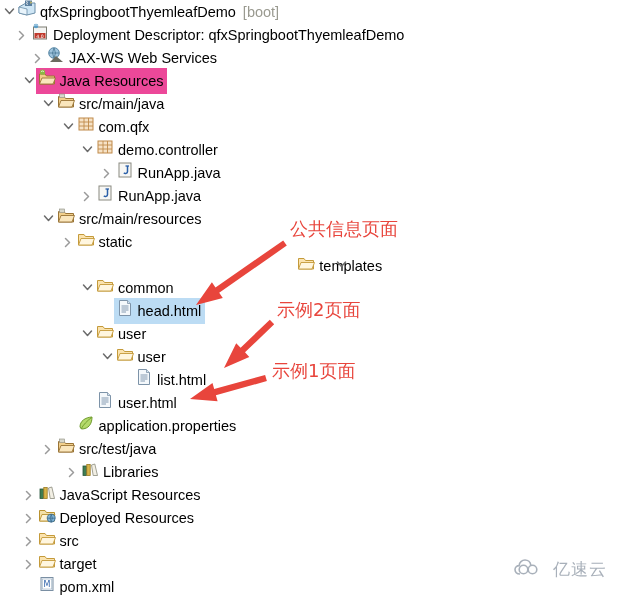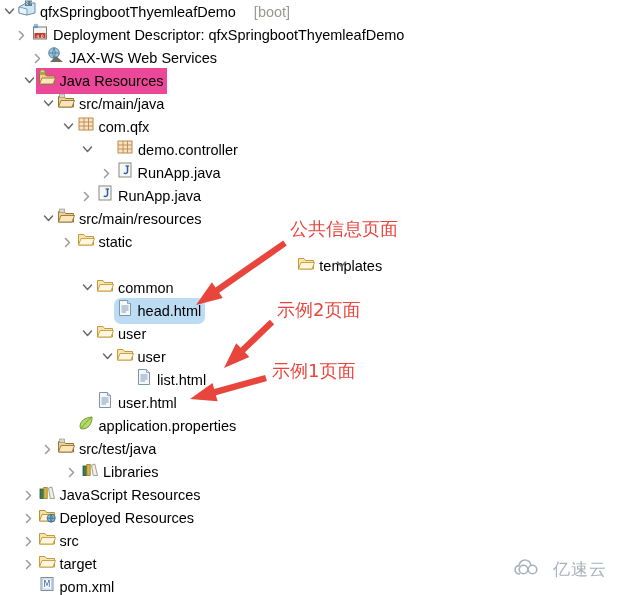--- a/index.html
+++ b/index.html
@@ -52,24 +52,24 @@
   }
   .icon svg { position: absolute; left: 0; top: 1px; }
 
   .label {
     display: inline-block;
     padding: 1px 2px 1px 1px;
   }
   .suffix {
     display: inline-block;
     color: #9a9a90;
-    margin-left: 16px;
-  }
-
-  .sel-focus > .labelwrap { background: #bcdcf4; border-radius: 7px; }
+    margin-left: 5px;
+  }
+
+  .sel-focus > .labelwrap { background: #bcdcf4; }
   .sel-soft  > .labelwrap { background: #ec4899; }
   .labelwrap { display: inline-block; padding: 0 2px; }
 
   
   #annotations {
     position: absolute;
     left: 0; top: 0;
     width: 621px; height: 595px;
     pointer-events: none;
   }
@@ -164,21 +164,21 @@
       <span class="twisty">
         <svg width="11" height="9" viewBox="0 0 11 9">
           <path d="M1.5 2 L5.5 6.5 L9.5 2" fill="none" stroke="#6b6b6b" stroke-width="1.5" stroke-linecap="round" stroke-linejoin="round"></path>
         </svg>
       </span>
       <span class="labelwrap"><span class="icon"><svg width="18" height="18" viewBox="0 0 18 18">
             <rect x="2" y="3" width="14" height="12" fill="#f6e2c6" stroke="#c08a4a" stroke-width="1"></rect>
             <path d="M2 7 h14 M2 11 h14 M7 3 v12 M11.5 3 v12" stroke="#c08a4a" stroke-width="0.9"></path>
           </svg></span><span class="label">com.qfx</span></span>
     </div>
-    <div class="row" style="padding-left: 80px; gap: 20px;">
+    <div class="row" style="padding-left: 80px;">
       <span class="twisty">
         <svg width="11" height="9" viewBox="0 0 11 9">
           <path d="M1.5 2 L5.5 6.5 L9.5 2" fill="none" stroke="#6b6b6b" stroke-width="1.5" stroke-linecap="round" stroke-linejoin="round"></path>
         </svg>
       </span>
       <span class="labelwrap"><span class="icon"><svg width="18" height="18" viewBox="0 0 18 18">
             <rect x="2" y="3" width="14" height="12" fill="#f6e2c6" stroke="#c08a4a" stroke-width="1"></rect>
             <path d="M2 7 h14 M2 11 h14 M7 3 v12 M11.5 3 v12" stroke="#c08a4a" stroke-width="0.9"></path>
           </svg></span><span class="label">demo.controller</span></span>
     </div>

